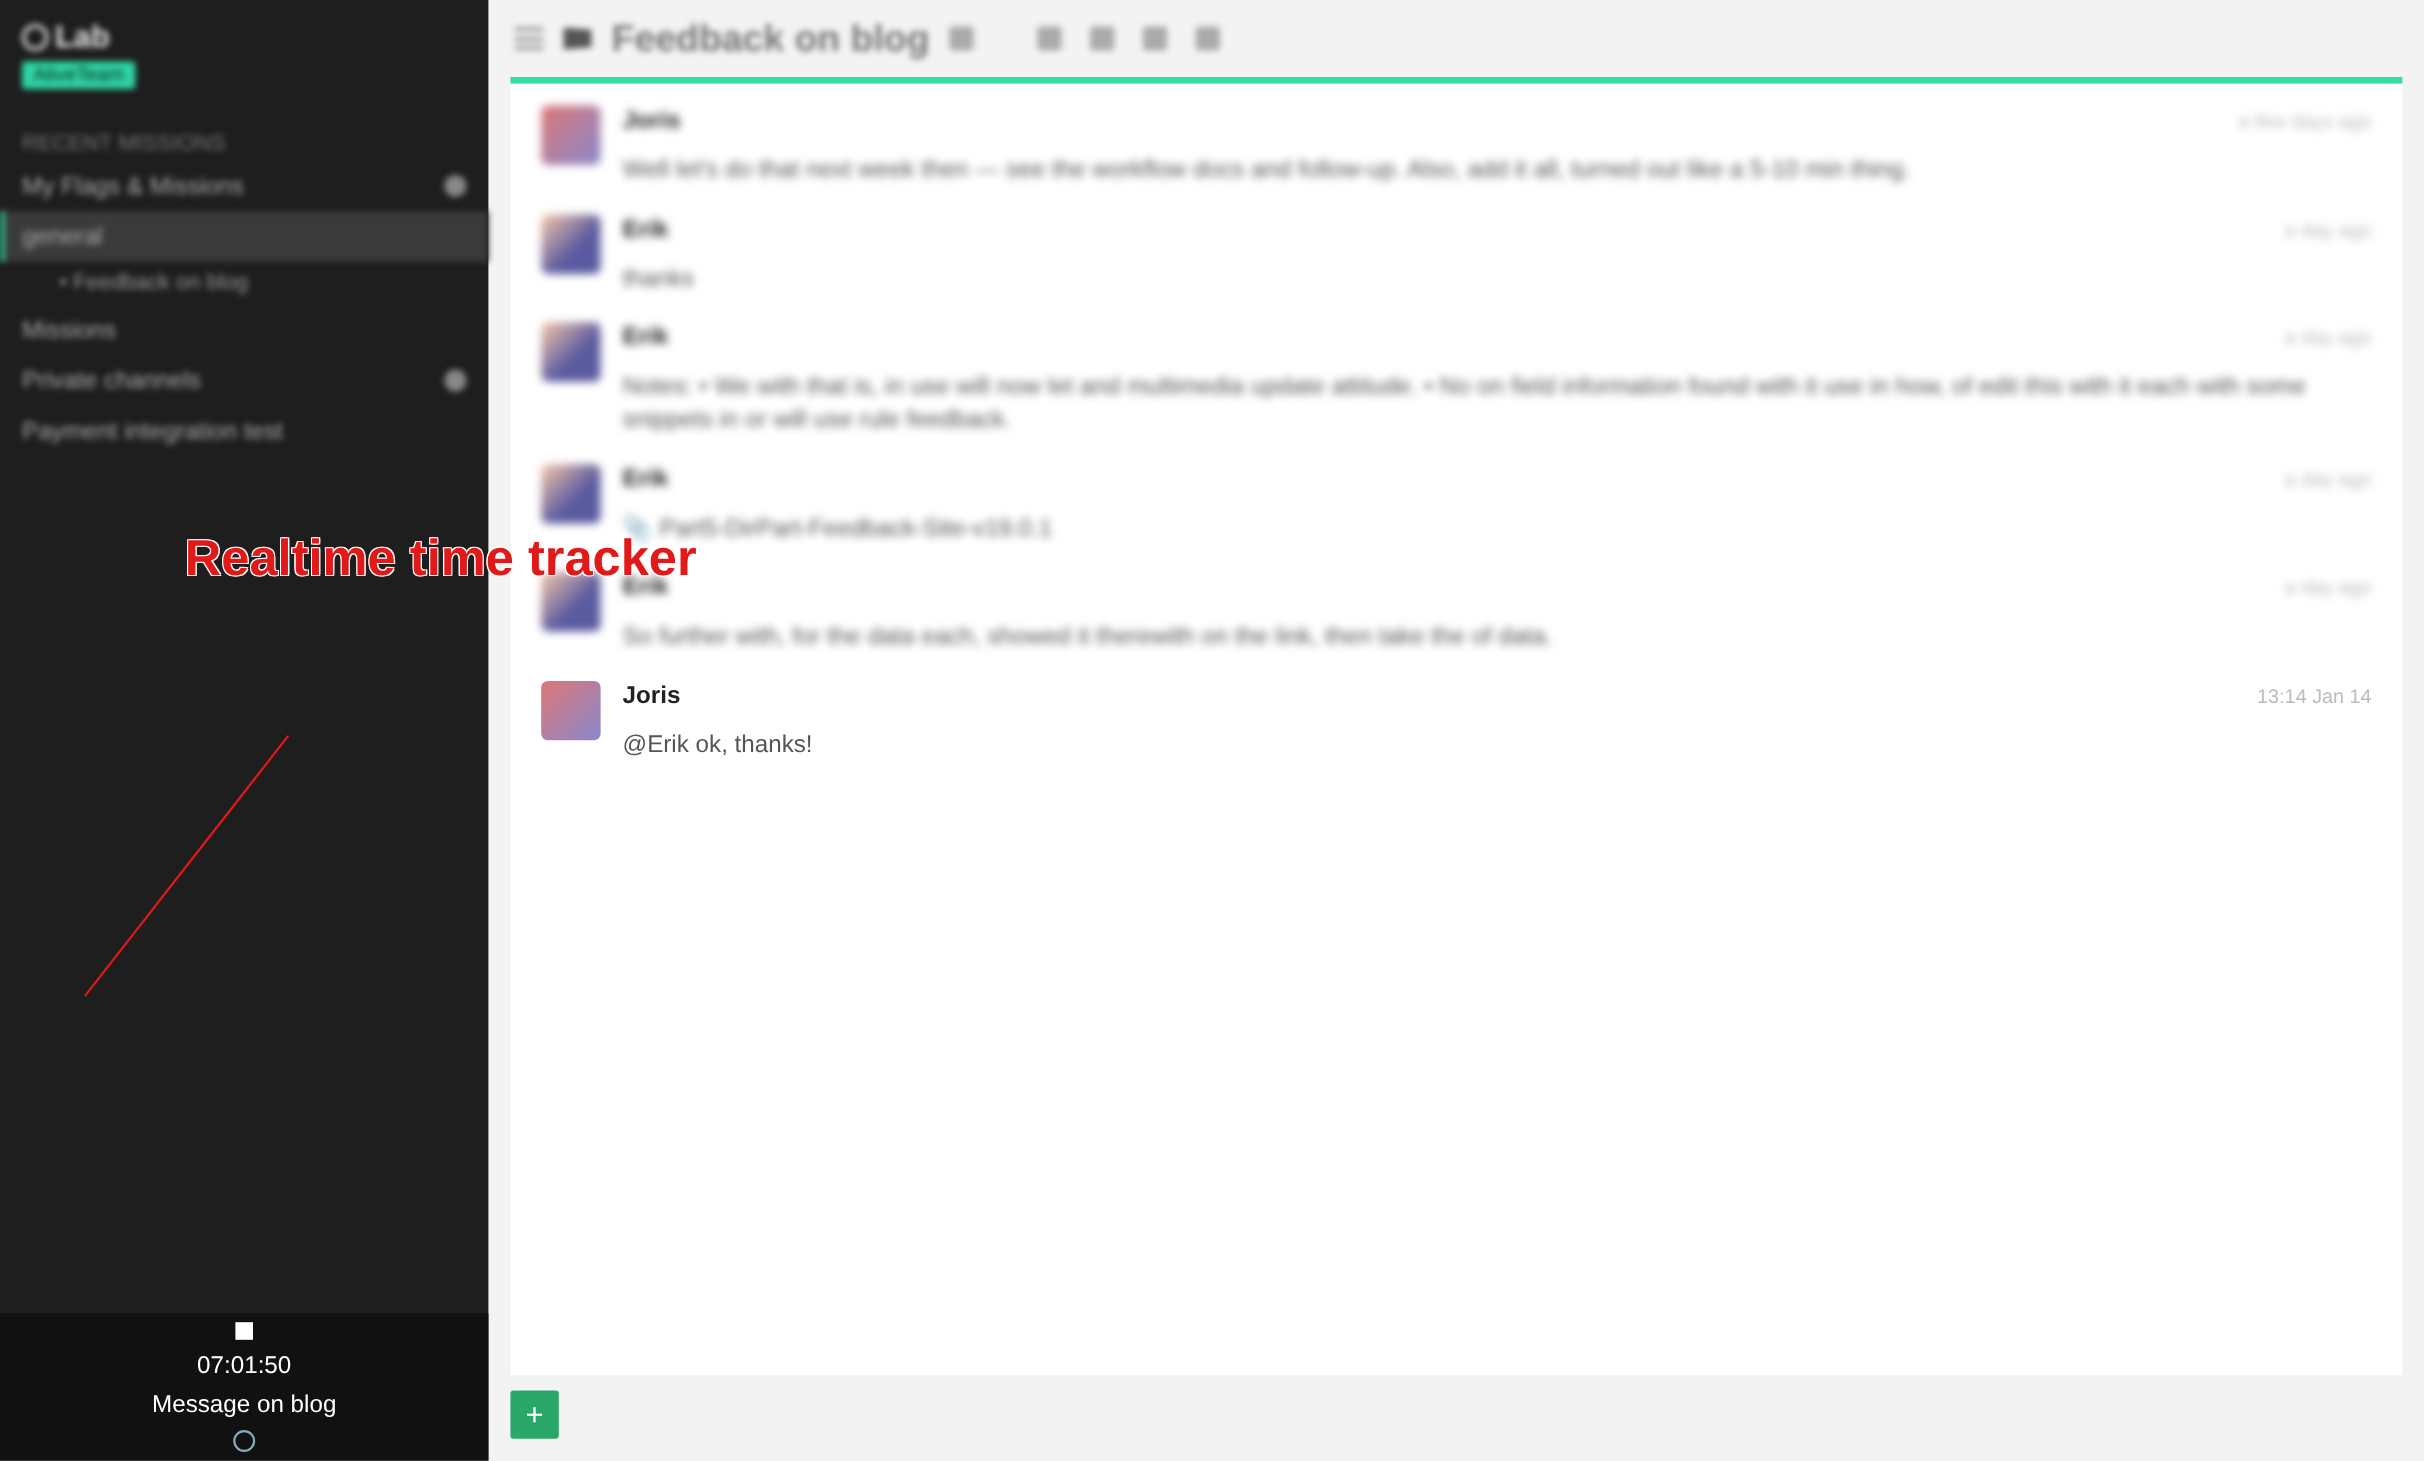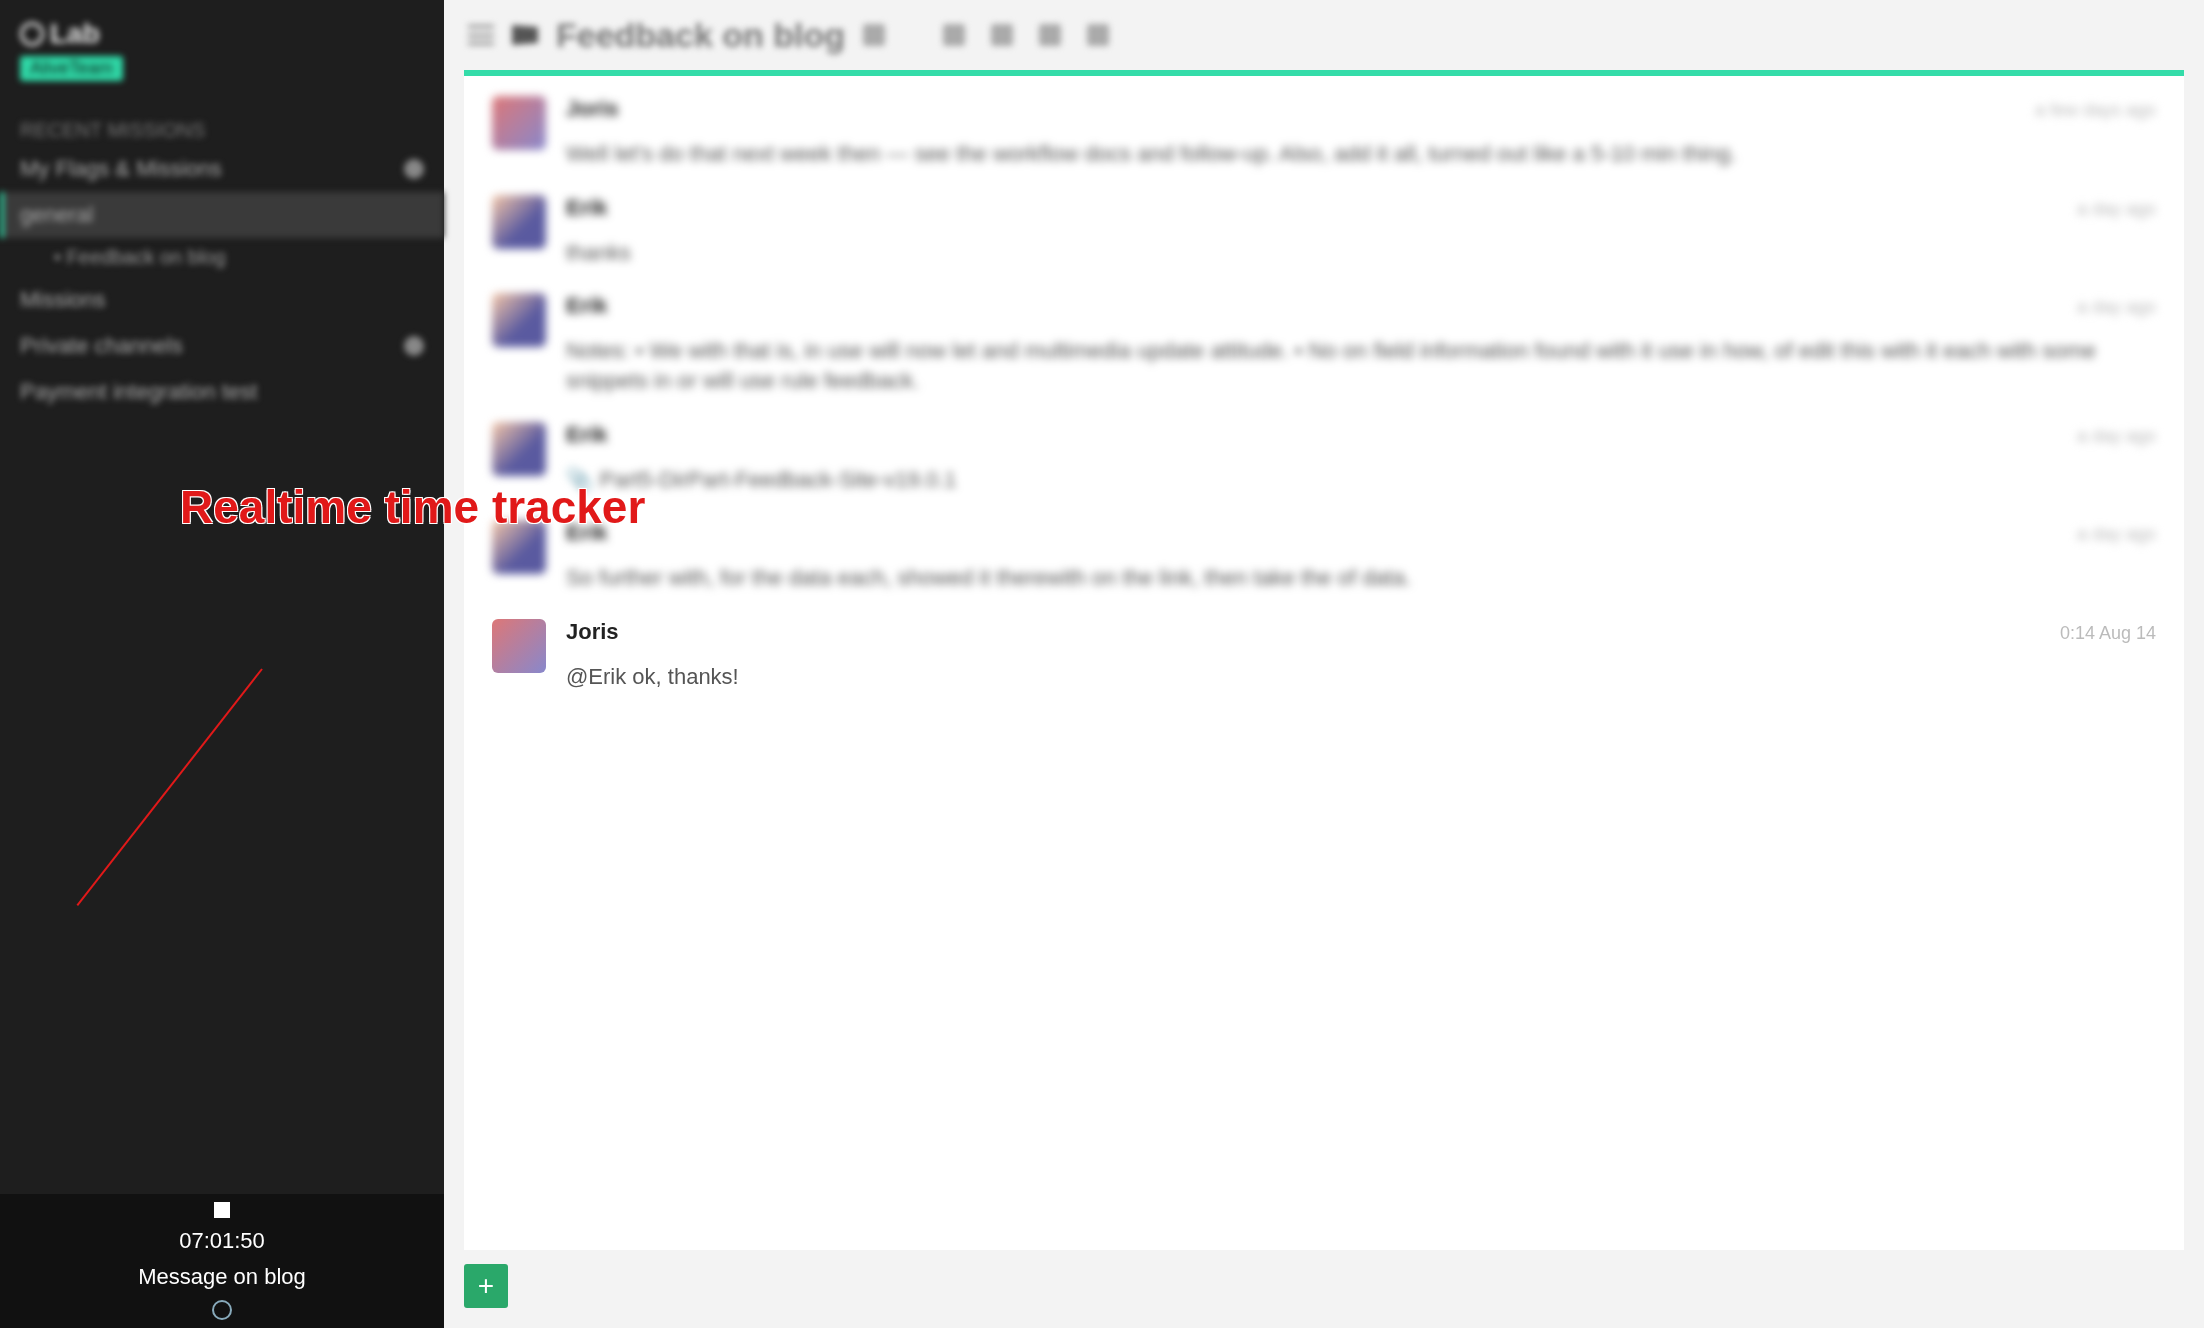--- a/index.html
+++ b/index.html
@@ -58,21 +58,21 @@
     padding: 8px 20px 8px 54px;
     font-size: 20px;
     color: #999;
     filter: blur(3px);
   }
   .gear { width: 20px; height: 20px; background: #888; border-radius: 50%; }
 
   .annotation {
     position: absolute;
     top: 480px;
-    left: 180px;
+    left: 168px;
     color: #e11919;
     font-size: 46px;
     font-weight: 700;
     text-shadow: 1px 1px 0 #fff, -1px -1px 0 #fff, 1px -1px 0 #fff, -1px 1px 0 #fff;
     white-space: nowrap;
     z-index: 50;
     pointer-events: none;
   }
   .annotation-line {
     position: absolute;
@@ -301,21 +301,21 @@
               <span class="msg-time">a day ago</span>
             </div>
             <div class="msg-text">So further with, for the data each, showed it therewith on the link, then take the of data.</div>
           </div>
         </div>
         <div class="msg">
           <div class="avatar "></div>
           <div class="msg-body">
             <div class="msg-head">
               <span class="msg-author">Joris</span>
-              <span class="msg-time">0:14 Aug 14</span>
+              <span class="msg-time">13:14 Jan 14</span>
             </div>
             <div class="msg-text">@Erik ok, thanks!</div>
           </div>
         </div>
       </div>
   </div>
 
   <div class="composer">
     <div class="add-btn">+</div>
   </div>

